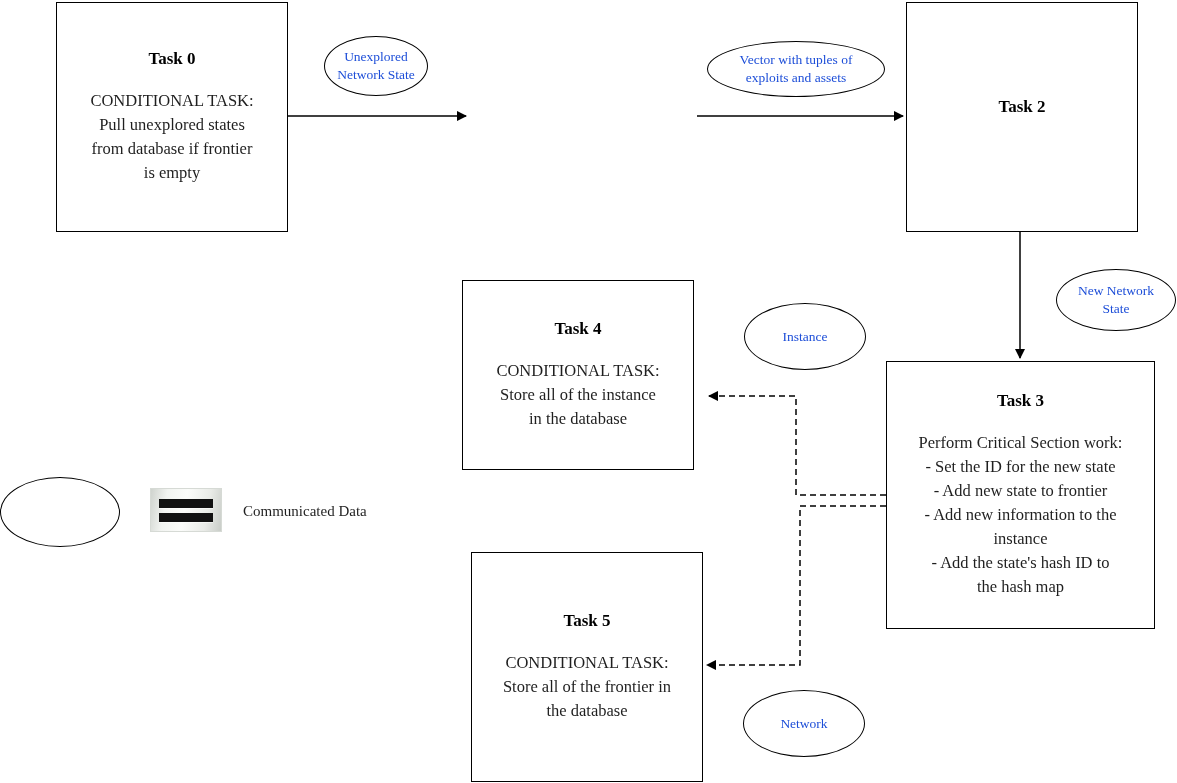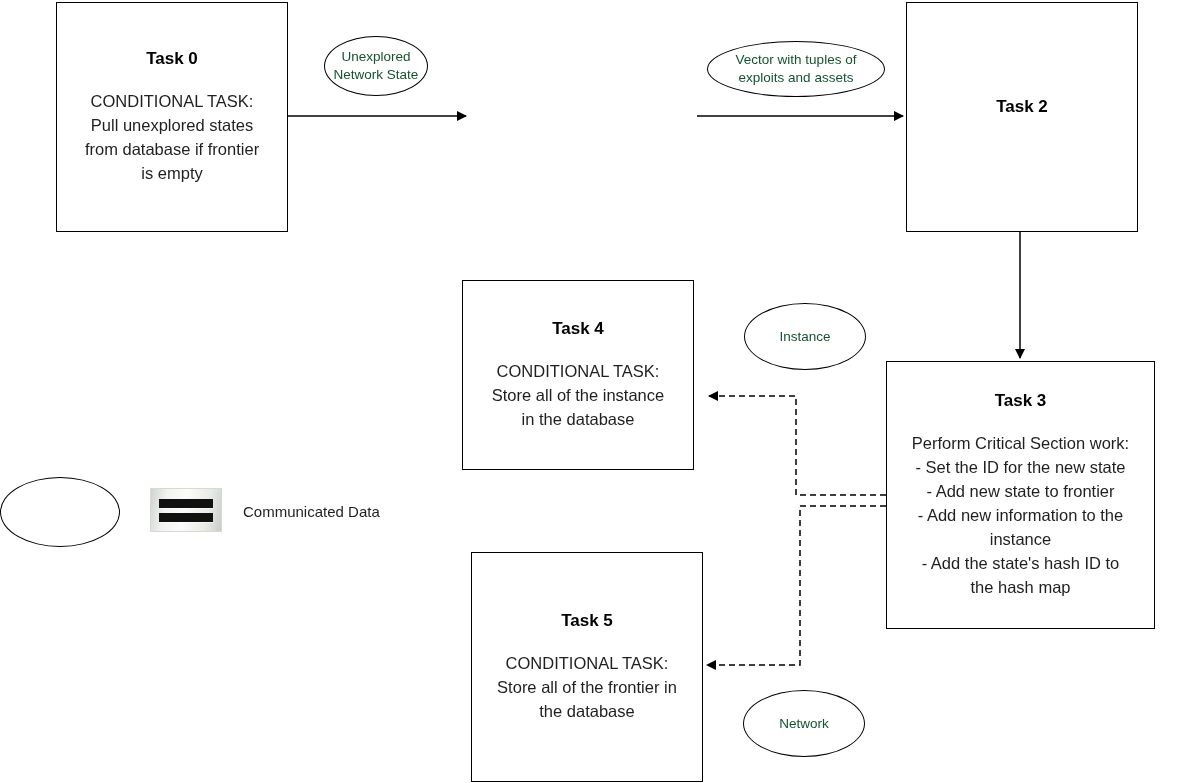--- a/index.html
+++ b/index.html
@@ -5,21 +5,21 @@
   html, body {
     margin: 0;
     padding: 0;
     background: #ffffff;
   }
   #canvas {
     position: relative;
     width: 1177px;
     height: 783px;
     background: #ffffff;
-    font-family: Liberation Sans, sans-serif;
+    font-family: Liberation Serif, serif;
     overflow: hidden;
   }
   
   .task-box {
     position: absolute;
     box-sizing: border-box;
     border: 1.4px solid #000000;
     background: #ffffff;
     display: flex;
     flex-direction: column;
@@ -49,21 +49,21 @@
     box-sizing: border-box;
     border: 1.3px solid #000000;
     border-radius: 50%;
     background: #ffffff;
     display: flex;
     align-items: center;
     justify-content: center;
     text-align: center;
     font-size: 13.5px;
     line-height: 1.3;
-    color: #14532d;
+    color: #1d4ed8;
     white-space: pre-line;
     z-index: 3;
   }
 
   
   #connectors {
     position: absolute;
     left: 0;
     top: 0;
     width: 1177px;
@@ -179,20 +179,22 @@
 Store all of the frontier in
 the database</div>
   </div>
 
   <div class="ellipse" style="left:324px; top:36px; width:104px; height:60px;">Unexplored
 Network State</div>
 
   <div class="ellipse" style="left:707px; top:41px; width:178px; height:56px;">Vector with tuples of
 exploits and assets</div>
 
+  <div class="ellipse" style="left:1056px; top:269px; width:120px; height:62px;">New Network
+State</div>
 
   <div class="ellipse" style="left:744px; top:303px; width:122px; height:67px;">Instance</div>
 
   <div class="ellipse" style="left:743px; top:690px; width:122px; height:67px;">Network</div>
 
   <div class="legend-ellipse" style="left:0px; top:477px; width:120px; height:70px;"></div>
 
   <div class="legend-icon" style="left:150px; top:488px; width:72px; height:44px;">
     <div class="bar"></div>
     <div class="bar"></div>

